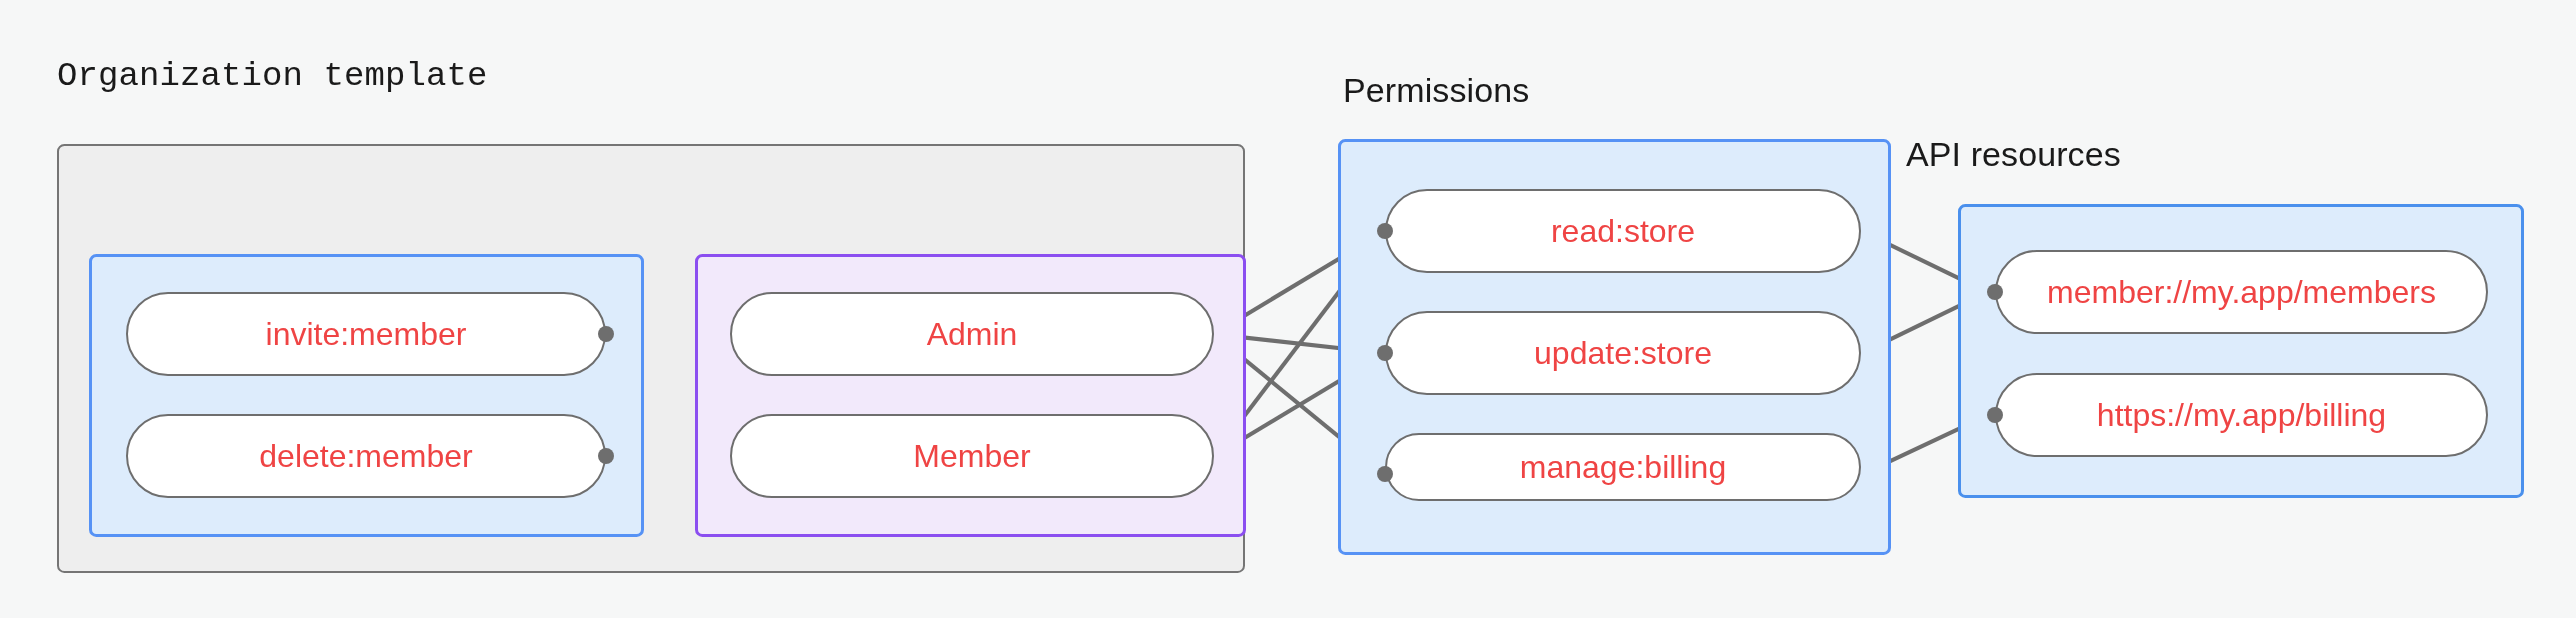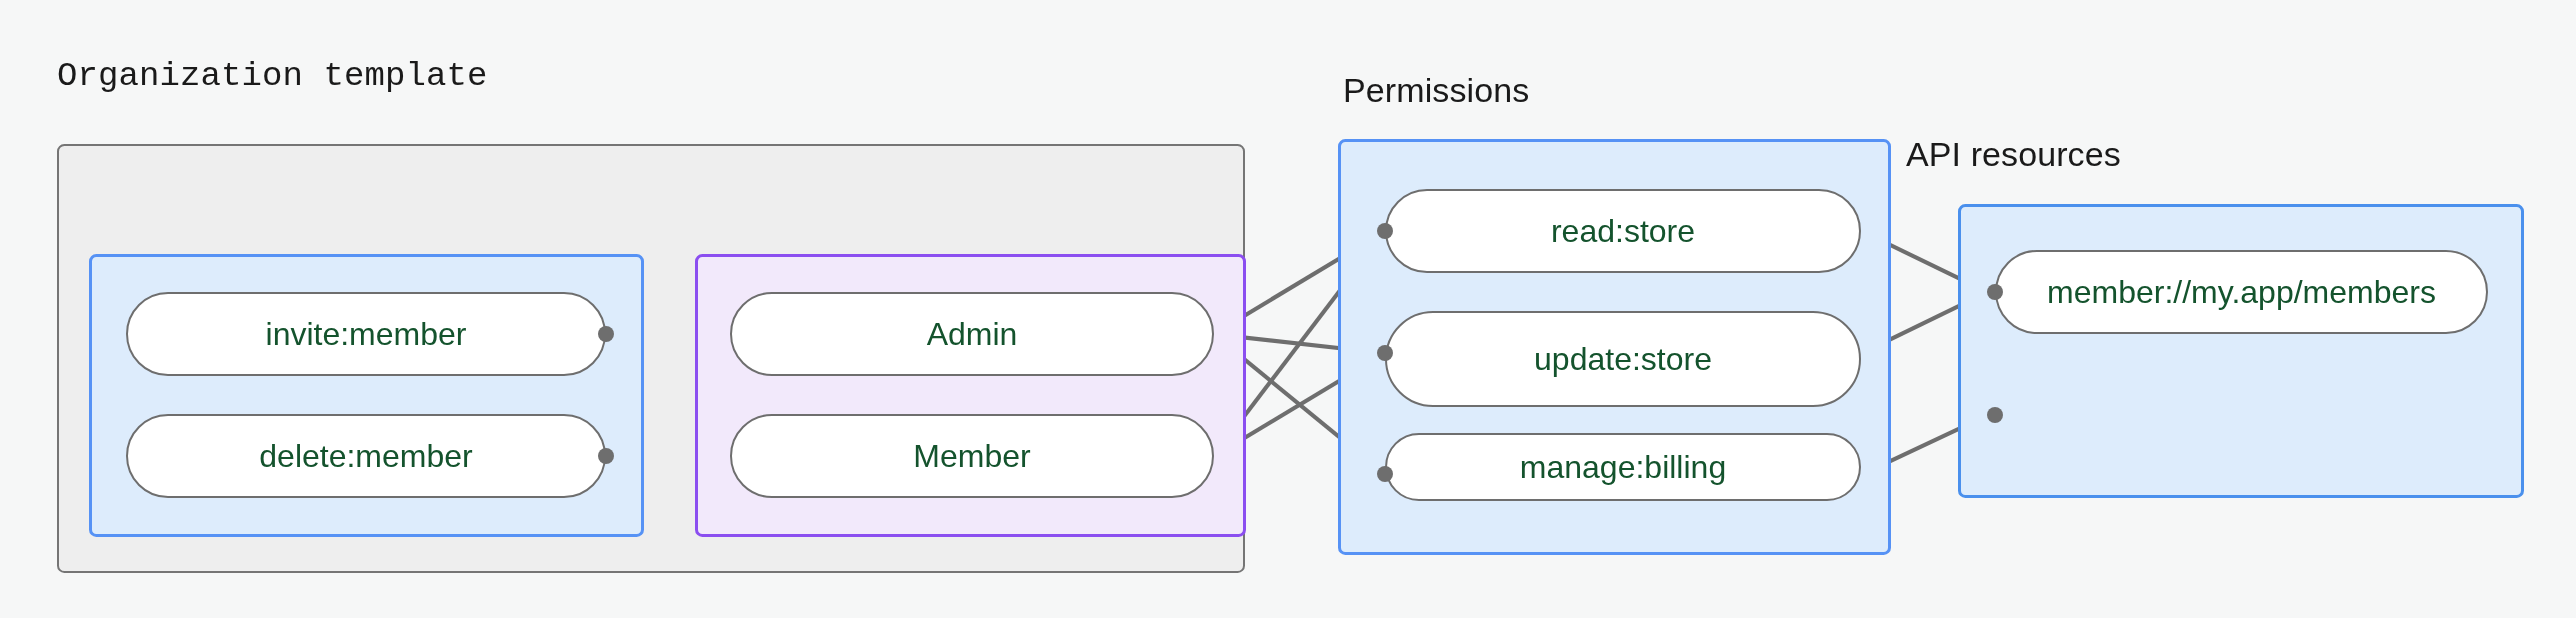--- a/index.html
+++ b/index.html
@@ -68,21 +68,21 @@
   
   .pill {
     position: absolute;
     background: #ffffff;
     border: 2.7px solid #6e6e6e;
     border-radius: 912px;
     display: flex;
     align-items: center;
     justify-content: center;
     font-size: 32px;
-    color: #14532d;
+    color: #ef4444;
     white-space: nowrap;
     z-index: 4;
   }
 
   
   .dot {
     position: absolute;
     width: 16.4px; height: 16.4px;
     border-radius: 50%;
     background: #6e6e6e;
@@ -143,29 +143,30 @@
 
   <div class="pill" style="left:730px; top:414px; width:484px; height:84px;">Member</div>
 
   <div class="group-title" style="left:1343px; top:71px;">Permissions</div>
 
   <div class="inner-box box-blue" style="left:1338px; top:139px; width:553px; height:416px;"></div>
 
   <div class="pill" style="left:1385px; top:189px; width:476px; height:84px;">read:store</div>
   <div class="dot" style="left:1377px; top:223px;"></div>
 
-  <div class="pill" style="left:1385px; top:311px; width:476px; height:96px;">update:store</div>
+  <div class="pill" style="left:1385px; top:311px; width:476px; height:84px;">update:store</div>
   <div class="dot" style="left:1377px; top:345px;"></div>
 
   <div class="pill" style="left:1385px; top:433px; width:476px; height:68px;">manage:billing</div>
   <div class="dot" style="left:1377px; top:466px;"></div>
 
   <div class="group-title" style="left:1906px; top:135px;">API resources</div>
 
   <div class="inner-box box-blue-2" style="left:1958px; top:204px; width:566px; height:294px;"></div>
 
   <div class="pill" style="left:1995px; top:250px; width:493px; height:84px;">member://my.app/members</div>
   <div class="dot" style="left:1987px; top:284px;"></div>
 
+  <div class="pill" style="left:1995px; top:373px; width:493px; height:84px;">https://my.app/billing</div>
   <div class="dot" style="left:1987px; top:407px;"></div>
 
 </div>
 
 
 </body></html>

